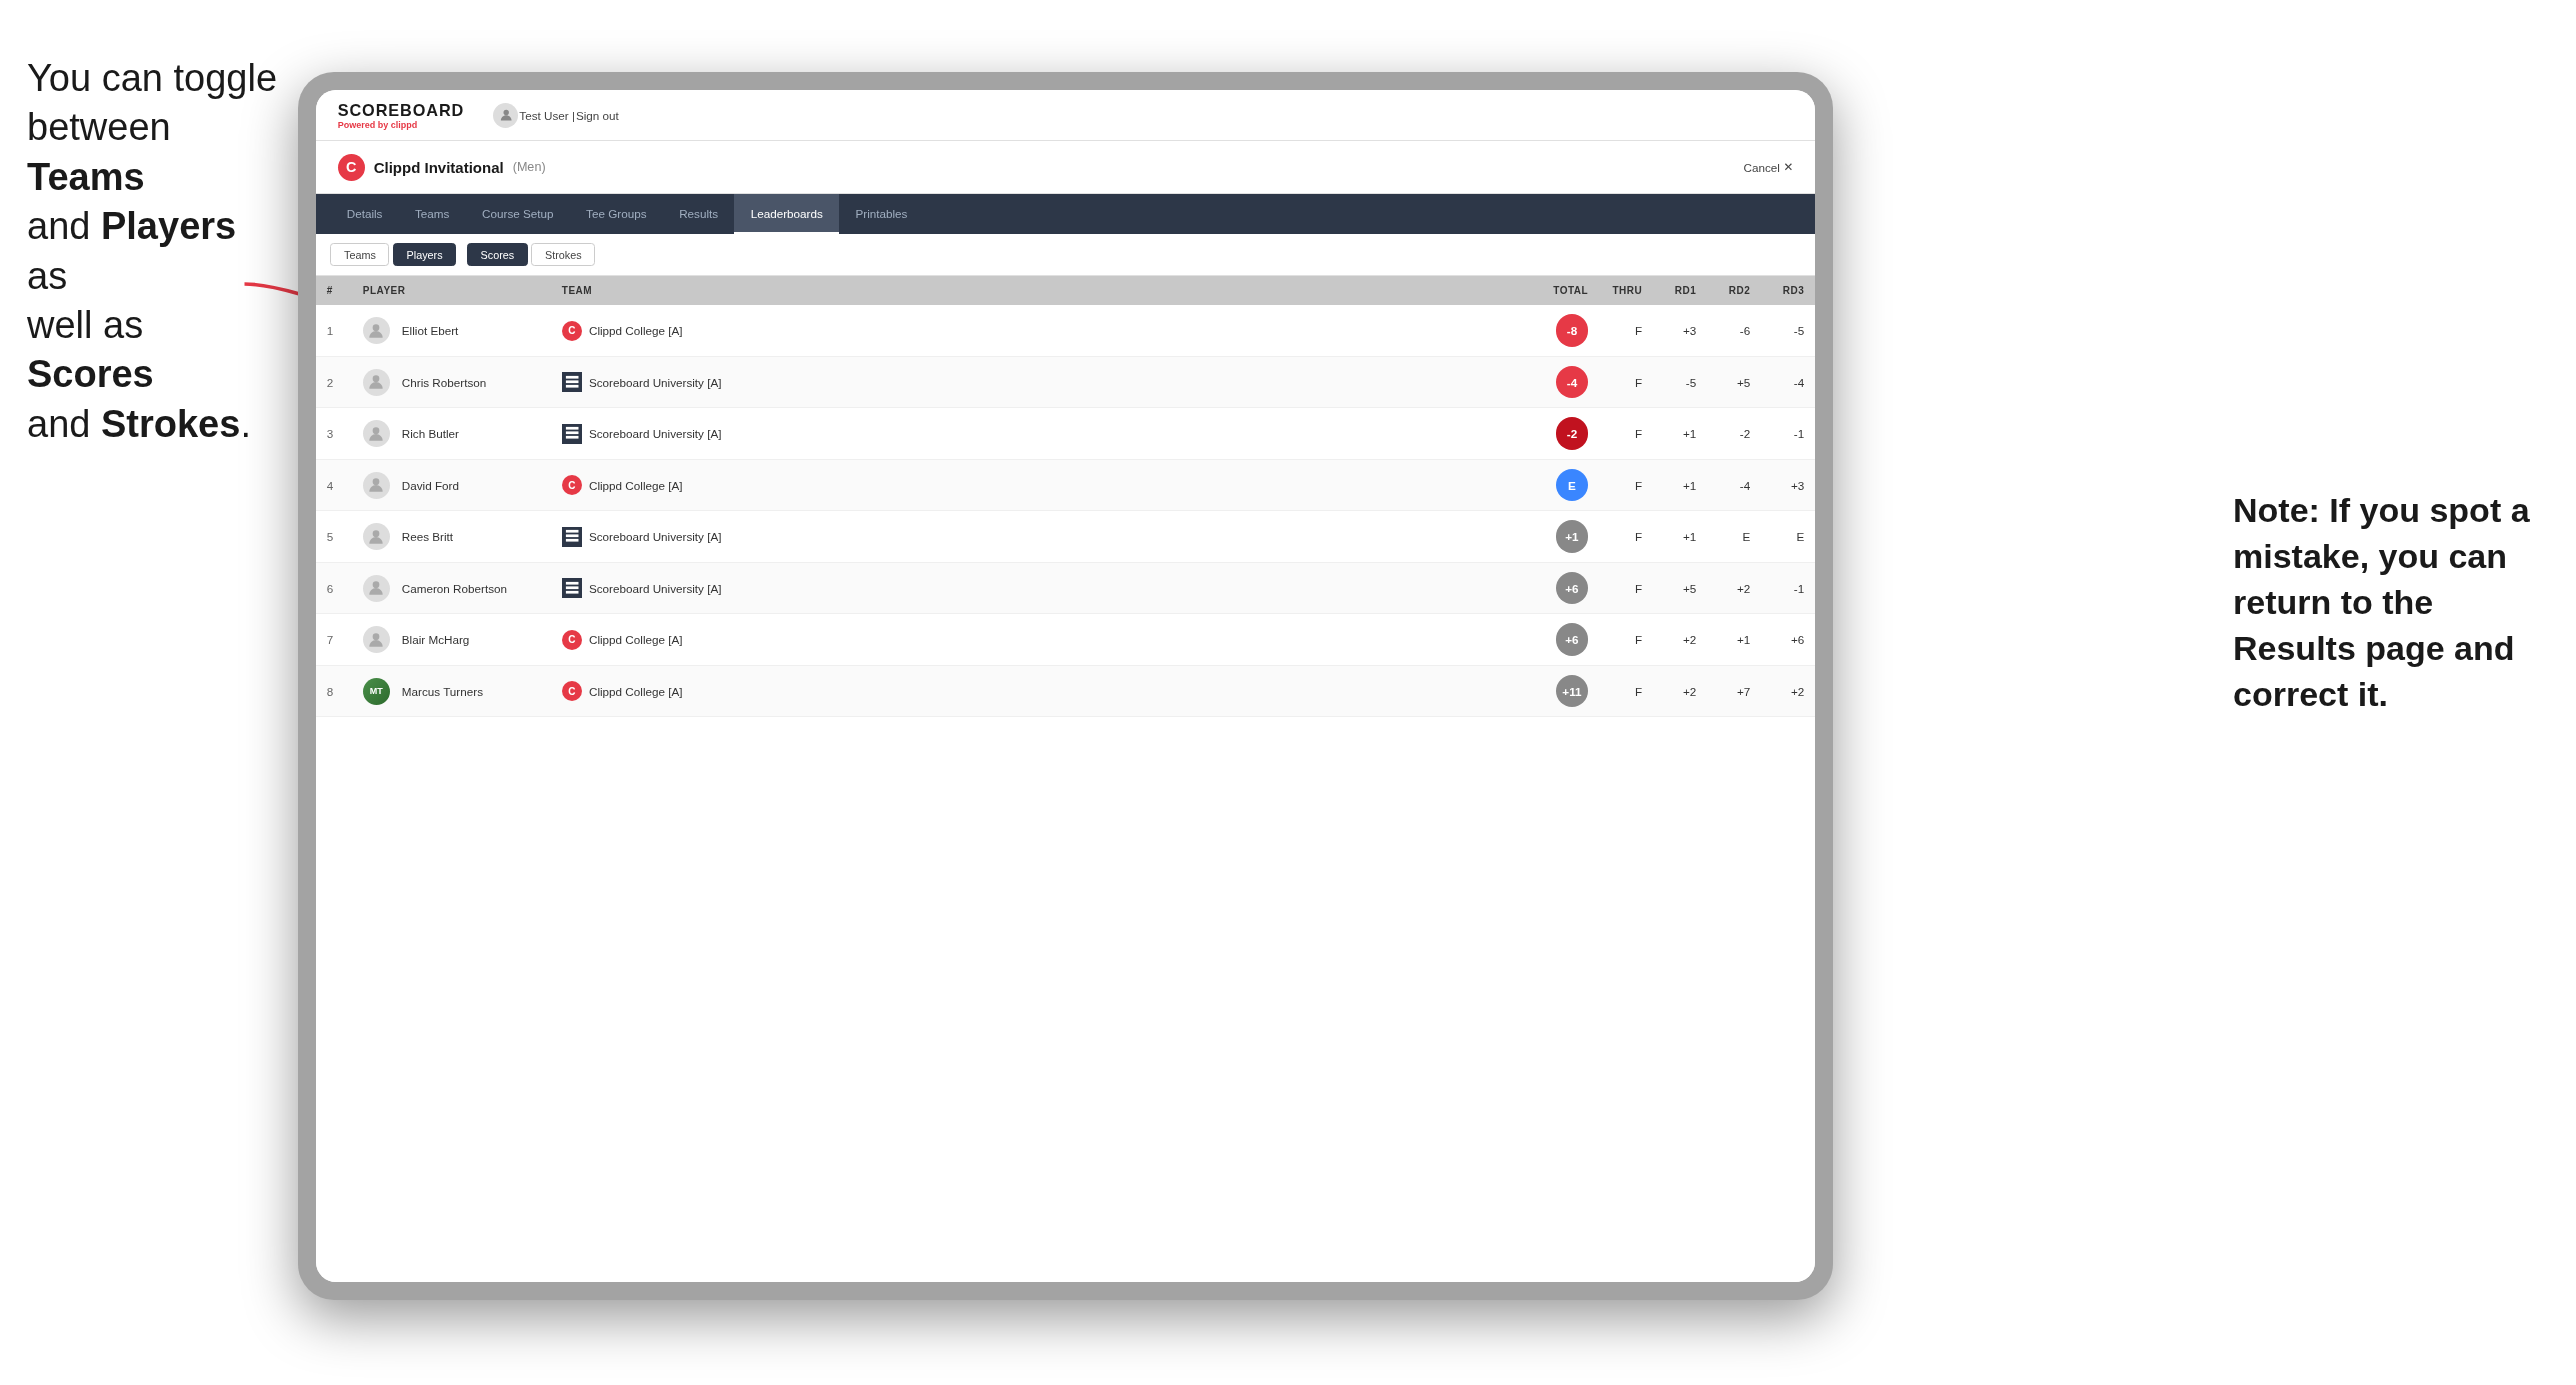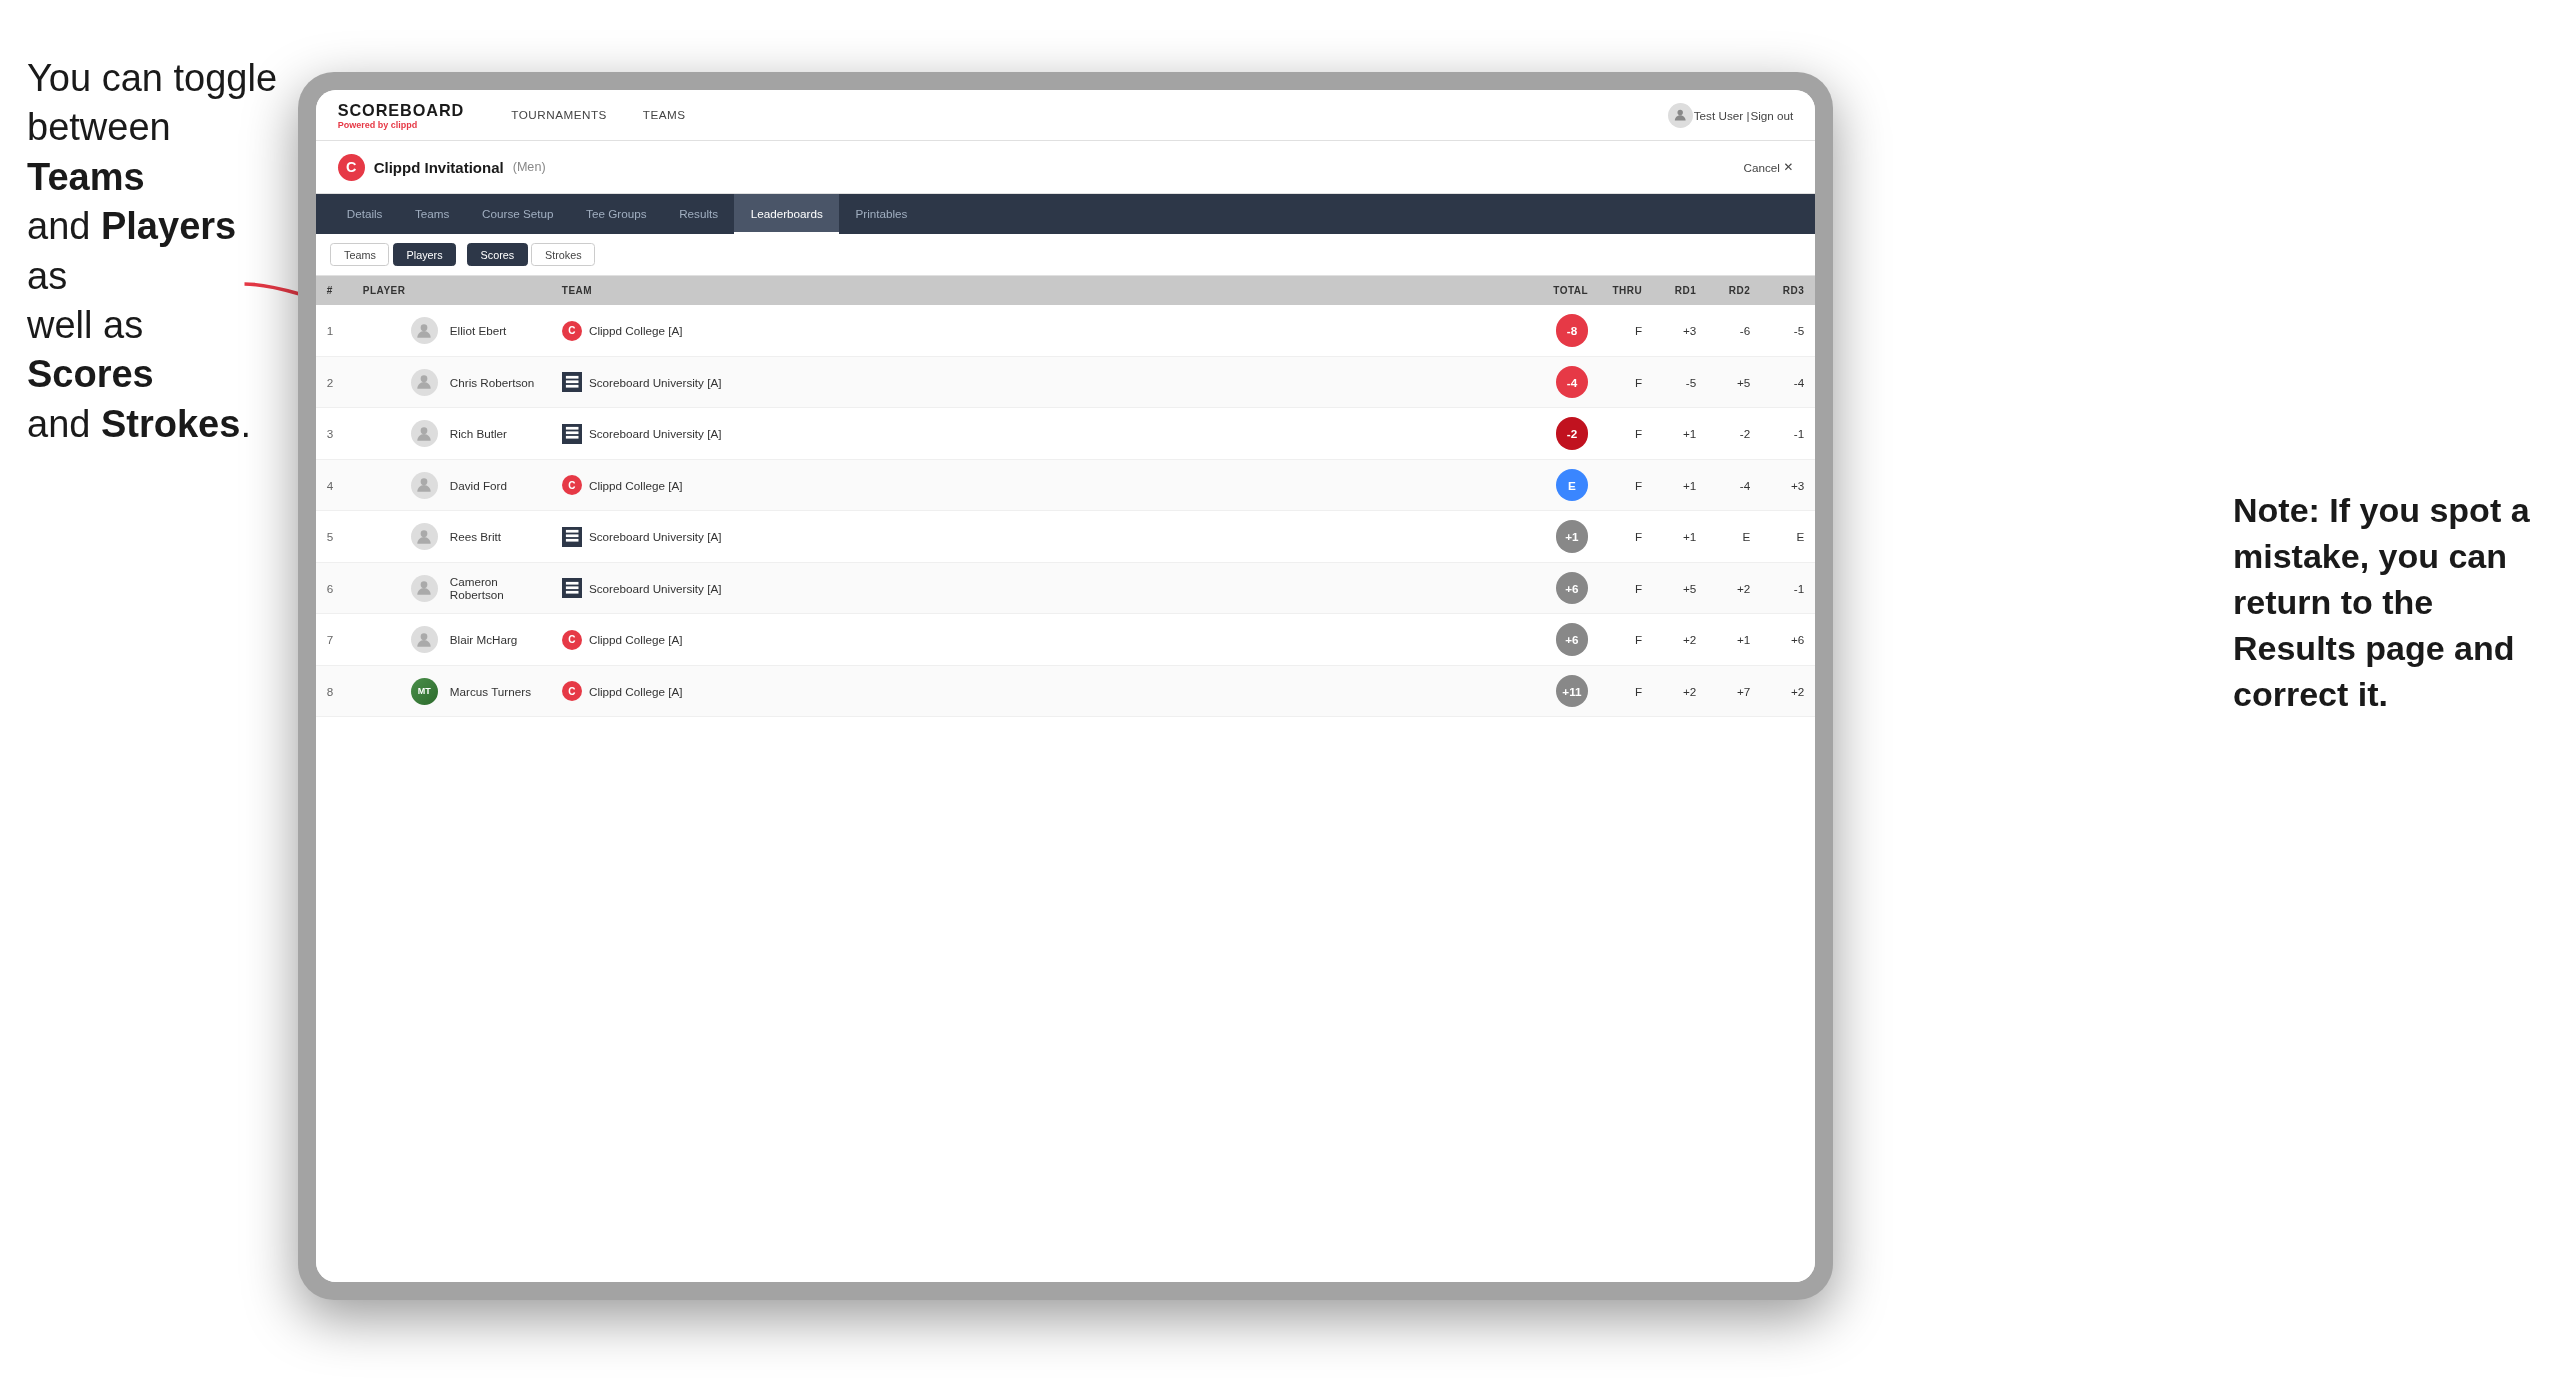--- a/index.html
+++ b/index.html
@@ -265,21 +265,20 @@
     .player-avatar {
       width: 27px;
       height: 27px;
       border-radius: 50%;
       background: #ddd;
       display: flex;
       align-items: center;
       justify-content: center;
       overflow: hidden;
       flex-shrink: 0;
-      margin-left: 48px;
     }
     .player-avatar svg { width: 20px; height: 20px; }
 
     .team-cell {
       display: flex;
       align-items: center;
       gap: 7.2px;
     }
     .team-logo-c {
       width: 20px;
@@ -360,24 +359,20 @@
 
 <div class="tablet-frame">
   <div class="tablet-screen">
 
     <div class="top-nav">
       <div class="scoreboard-logo">
         <span class="logo-title">SCOREBOARD</span>
         <span class="logo-subtitle">
           <span>Powered by </span><span style="color:#e63946;font-weight:bold;">clippd</span>
         </span>
-      </div>
-      <div class="nav-links">
-        <div class="nav-link">TOURNAMENTS</div>
-        <div class="nav-link">TEAMS</div>
       </div>
       <div class="nav-right">
         <div class="user-avatar-small">
           <svg width="14.4" height="14.4" viewBox="0 0 16 16" fill="#888">
               <circle cx="8" cy="5" r="3"></circle>
               <path d="M2 14c0-3.314 2.686-6 6-6s6 2.686 6 6"></path>
             </svg>
         </div>
         <span>Test User |</span>
         <span style="cursor:pointer;">Sign out</span>

